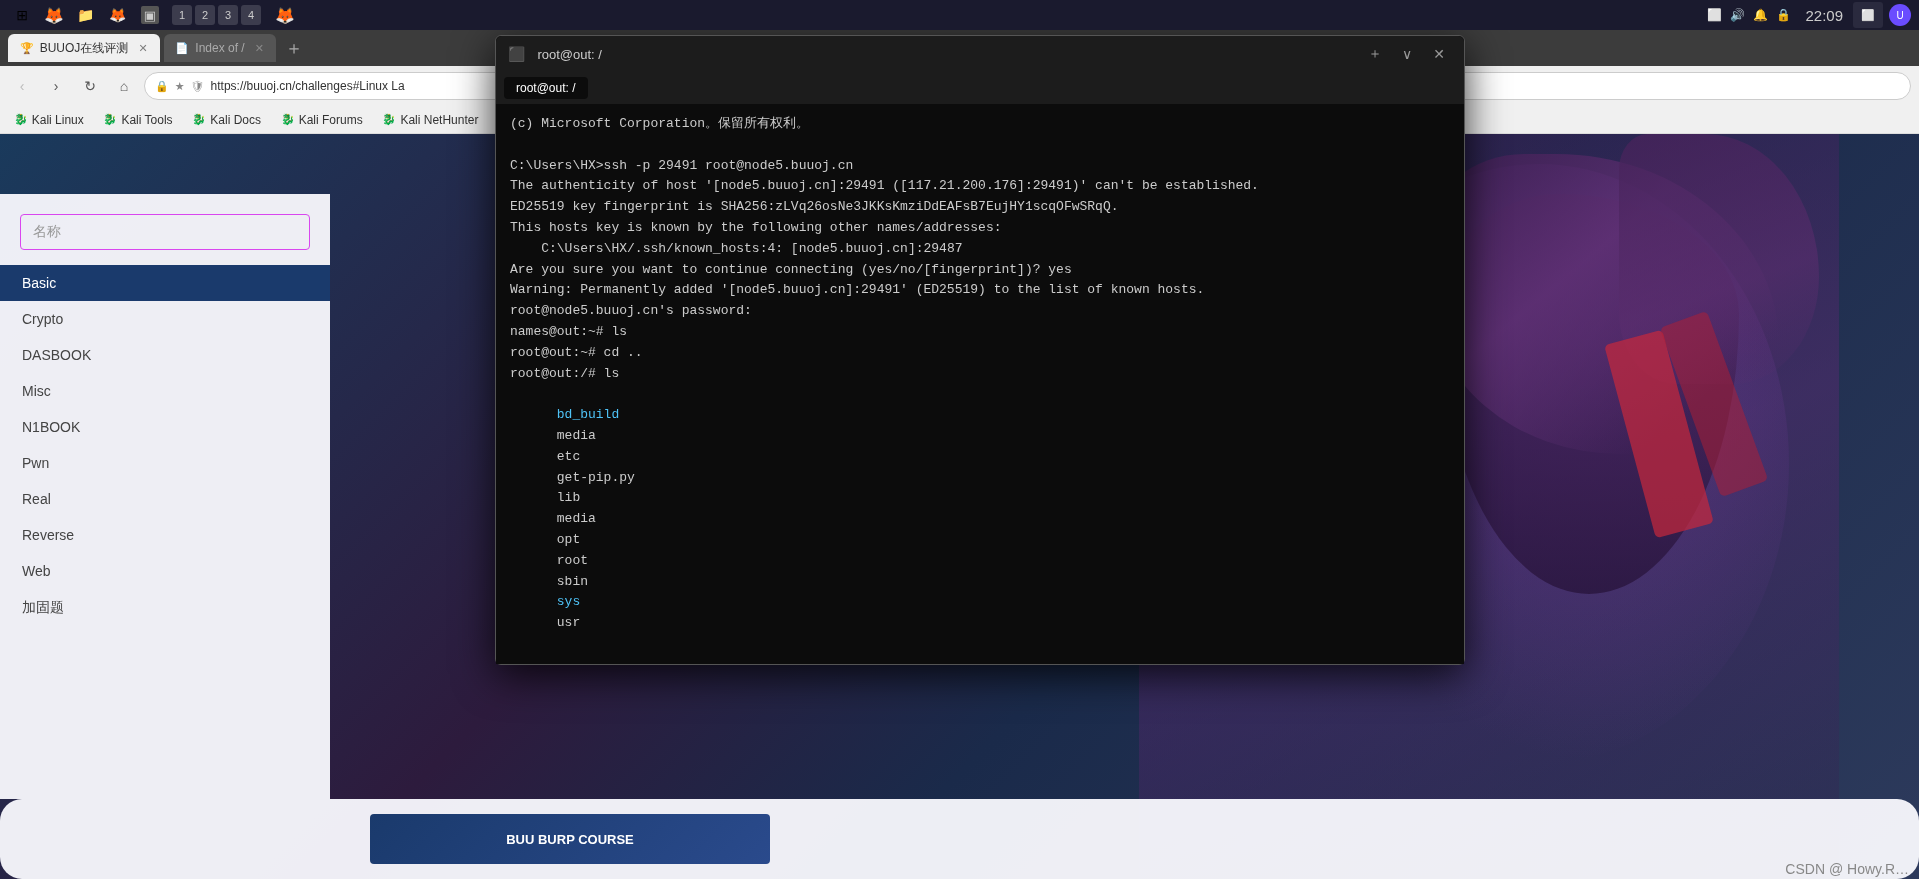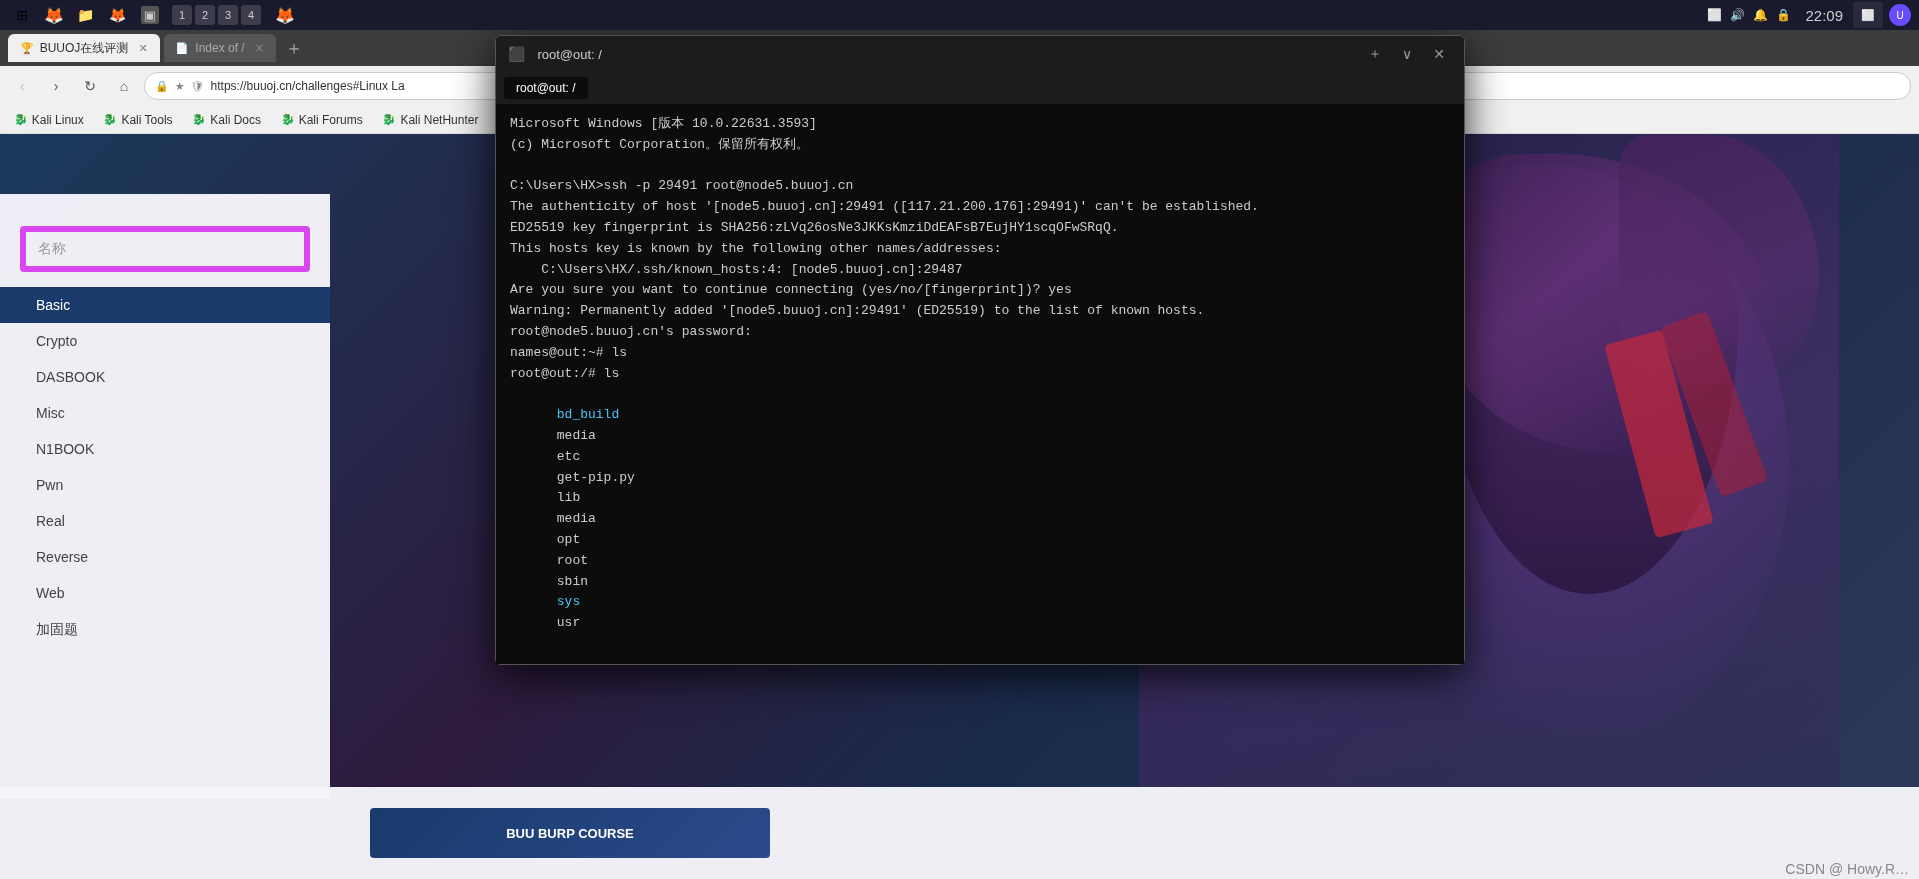--- a/index.html
+++ b/index.html
@@ -91,35 +91,35 @@
     .site-logo { font-size: 22px; font-weight: bold; color: #fff; letter-spacing: 2px; }
     .site-nav { display: flex; gap: 20px; }
     .site-nav-item { color: #ccc; font-size: 14px; cursor: pointer; }
 
     
     .sidebar {
       position: absolute; top: 60px; left: 0; width: 330px; bottom: 80px;
       background: rgba(245, 245, 250, 0.97); padding: 20px 0;
     }
     .search-box {
-      margin: 12px 20px 15px; border: 6px solid #d946ef; border-radius: 4px;
+      margin: 0 20px 15px; border: 1px solid #d946ef; border-radius: 4px;
       padding: 8px 12px; font-size: 14px; color: #999; background: transparent;
       display: flex; align-items: center;
     }
     .sidebar-menu { list-style: none; }
     .sidebar-item {
-      padding: 10px 36px; font-size: 14px; cursor: pointer; color: #444;
+      padding: 10px 22px; font-size: 14px; cursor: pointer; color: #444;
     }
     .sidebar-item.active { background: #1a3a6c; color: #fff; }
 
     
     .bottom-bar {
-      position: absolute; bottom: 0; left: 0; right: 0; height: 92px;
+      position: absolute; bottom: 0; left: 0; right: 0; height: 80px;
       background: rgba(245,245,250,0.97); display: flex; align-items: center;
-      padding: 0 20px; gap: 20px;
+      padding: 0 20px; gap: 20px; border-radius: 22px;
     }
     .bottom-course-card {
       background: linear-gradient(135deg, #1a3a6c, #2a4a8c); color: #fff;
       width: 400px; height: 50px; border-radius: 4px; display: flex;
       align-items: center; justify-content: center; font-size: 13px; font-weight: bold;
     }
 
     
     .terminal-window {
       position: absolute; top: 35px; left: 495px; width: 970px; height: 630px;
@@ -316,32 +316,32 @@
       <div class="terminal-btn">∨</div>
       <div class="terminal-btn">✕</div>
     </div>
   </div>
 
   <div class="terminal-tabs">
     <div class="terminal-tab active">root@out: /</div>
   </div>
 
   <div class="terminal-body">
-    <div class="terminal-line t-white">Microsoft Windows [版本 10.0.22631.3593]</div>
     <div class="terminal-line t-white">(c) Microsoft Corporation。保留所有权利。</div>
     <div class="terminal-line">&nbsp;</div>
     <div class="terminal-line t-white">C:\Users\HX&gt;ssh -p 29491 root@node5.buuoj.cn</div>
     <div class="terminal-line t-white">The authenticity of host '[node5.buuoj.cn]:29491 ([117.21.200.176]:29491)' can't be established.</div>
     <div class="terminal-line t-white">ED25519 key fingerprint is SHA256:zLVq26osNe3JKKsKmziDdEAFsB7EujHY1scqOFwSRqQ.</div>
     <div class="terminal-line t-white">This hosts key is known by the following other names/addresses:</div>
     <div class="terminal-line t-white">    C:\Users\HX/.ssh/known_hosts:4: [node5.buuoj.cn]:29487</div>
     <div class="terminal-line t-white">Are you sure you want to continue connecting (yes/no/[fingerprint])? yes</div>
     <div class="terminal-line t-white">Warning: Permanently added '[node5.buuoj.cn]:29491' (ED25519) to the list of known hosts.</div>
     <div class="terminal-line t-white">root@node5.buuoj.cn's password:</div>
     <div class="terminal-line t-white">names@out:~# ls</div>
+    <div class="terminal-line t-white">root@out:~# cd ..</div>
     <div class="terminal-line t-white">root@out:/# ls</div>
 
     <div class="terminal-line">
       <span class="t-blue">bd_build</span><span>&nbsp;&nbsp;&nbsp;&nbsp;</span>
       <span class="t-white">media</span><span>&nbsp;&nbsp;&nbsp;&nbsp;</span>
       <span class="t-white">etc</span><span>&nbsp;&nbsp;&nbsp;&nbsp;&nbsp;&nbsp;&nbsp;&nbsp;</span>
       <span class="t-white">get-pip.py</span><span>&nbsp;&nbsp;&nbsp;</span>
       <span class="t-white">lib</span><span>&nbsp;&nbsp;&nbsp;&nbsp;</span>
       <span class="t-white">media</span><span>&nbsp;&nbsp;&nbsp;</span>
       <span class="t-white">opt</span><span>&nbsp;&nbsp;&nbsp;&nbsp;</span>

